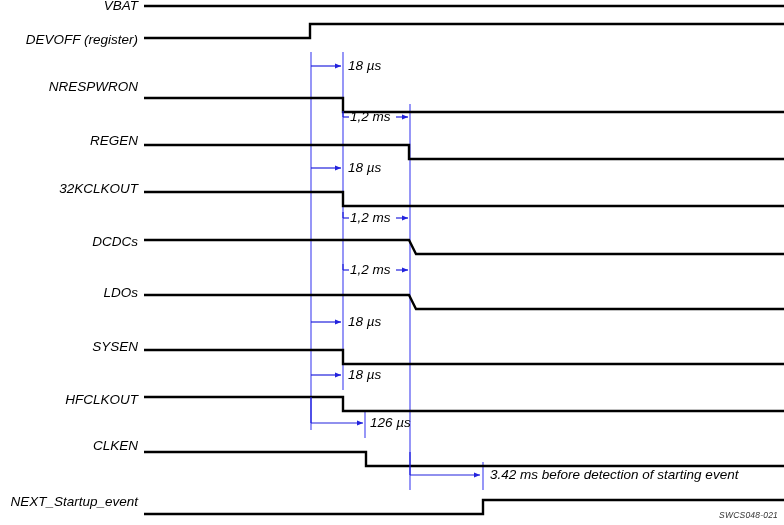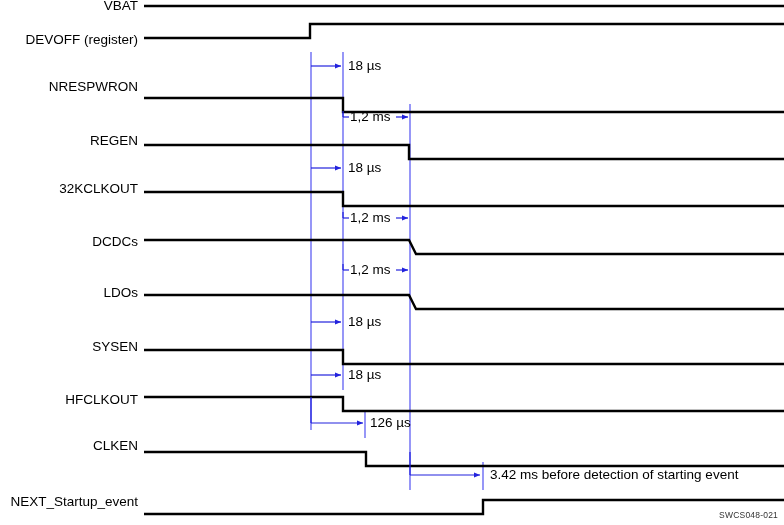--- a/index.html
+++ b/index.html
@@ -12,20 +12,21 @@
     font-family: "Liberation Sans", sans-serif;
     width: 784px;
     height: 525px;
     overflow: hidden;
     position: relative;
   }
   #diagram-root {
     position: relative;
     width: 625px;
     height: 525px;
+    font-style: italic;
   }
   svg#timing-svg {
     display: block;
     width: 784px;
     height: 525px;
   }
   .sig-label {
     font-family: "Liberation Sans", sans-serif;
     font-size: 13.5px;
     fill: #000000;

